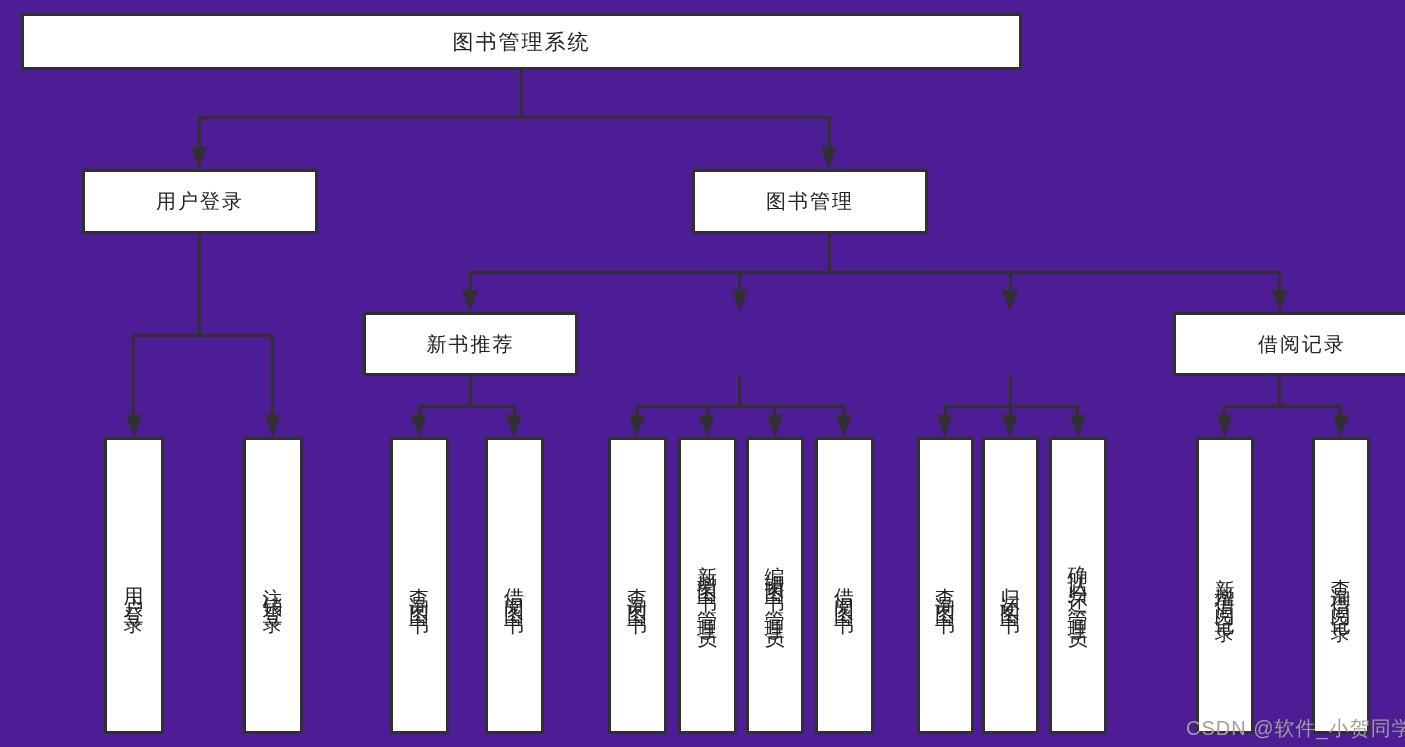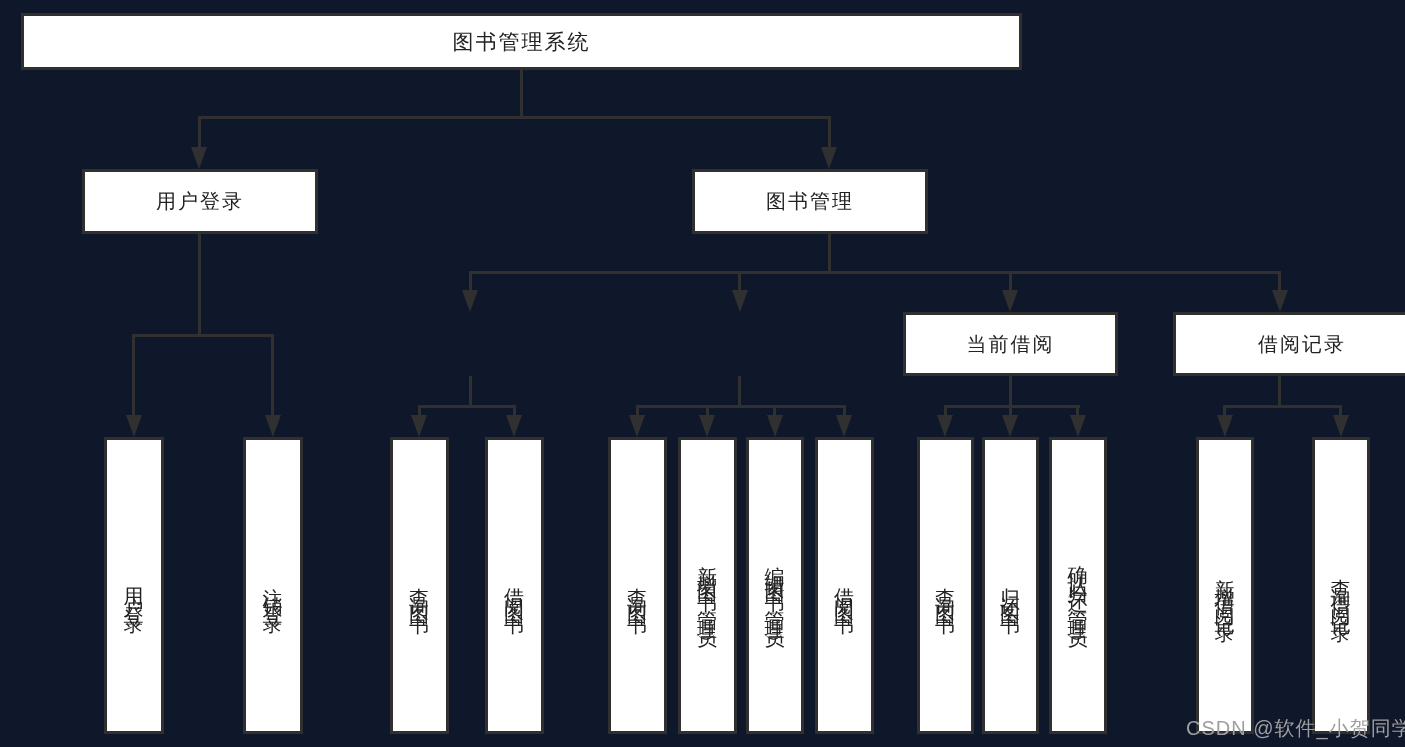--- a/index.html
+++ b/index.html
@@ -1,17 +1,17 @@
 <!DOCTYPE html>
 <html><head>
 <meta charset="utf-8">
 <style>
   html,body { margin:0; padding:0; background:#ffffff; }
   .canvas {
-    position:relative; width:1405px; height:747px; background:#0f172a;
+    position:relative; width:1405px; height:747px; background:#4c1d95;
     font-family:"Liberation Sans","DejaVu Sans",sans-serif; color:#222222; overflow:hidden;
   }
   .box {
     position:absolute; box-sizing:border-box; border:3px solid #303030; background:#ffffff;
     display:flex; align-items:center; justify-content:center;
     font-size:20px; letter-spacing:2px; color:#222222; text-align:center;
   }
   .root-box { font-size:21px; }
   .vbox {
     writing-mode:vertical-rl; text-orientation:mixed;
@@ -64,22 +64,22 @@
   <div class="hl" style="left:469px;top:271px;width:812px"></div>
   <div class="vl" style="left:469px;top:271px;height:22px"></div>
   <div class="ah" style="left:462px;top:290px"></div>
   <div class="vl" style="left:738px;top:271px;height:22px"></div>
   <div class="ah" style="left:732px;top:290px"></div>
   <div class="vl" style="left:1009px;top:271px;height:22px"></div>
   <div class="ah" style="left:1002px;top:290px"></div>
   <div class="vl" style="left:1278px;top:271px;height:22px"></div>
   <div class="ah" style="left:1272px;top:290px"></div>
 
-  <div class="box" style="left:903px;top:312px;width:215px;height:64px">
-    <span>当前借阅</span>
+  <div class="box" style="left:363px;top:312px;width:215px;height:64px">
+    <span>新书推荐</span>
   </div>
   <div class="box" style="left:1173px;top:312px;width:258px;height:64px">
     <span>借阅记录</span>
   </div>
 
   <div class="vl" style="left:469px;top:376px;height:32px"></div>
   <div class="hl" style="left:418px;top:405px;width:98px"></div>
   <div class="vl" style="left:418px;top:405px;height:13px"></div>
   <div class="ah" style="left:411px;top:415px"></div>
   <div class="vl" style="left:513px;top:405px;height:13px"></div>

